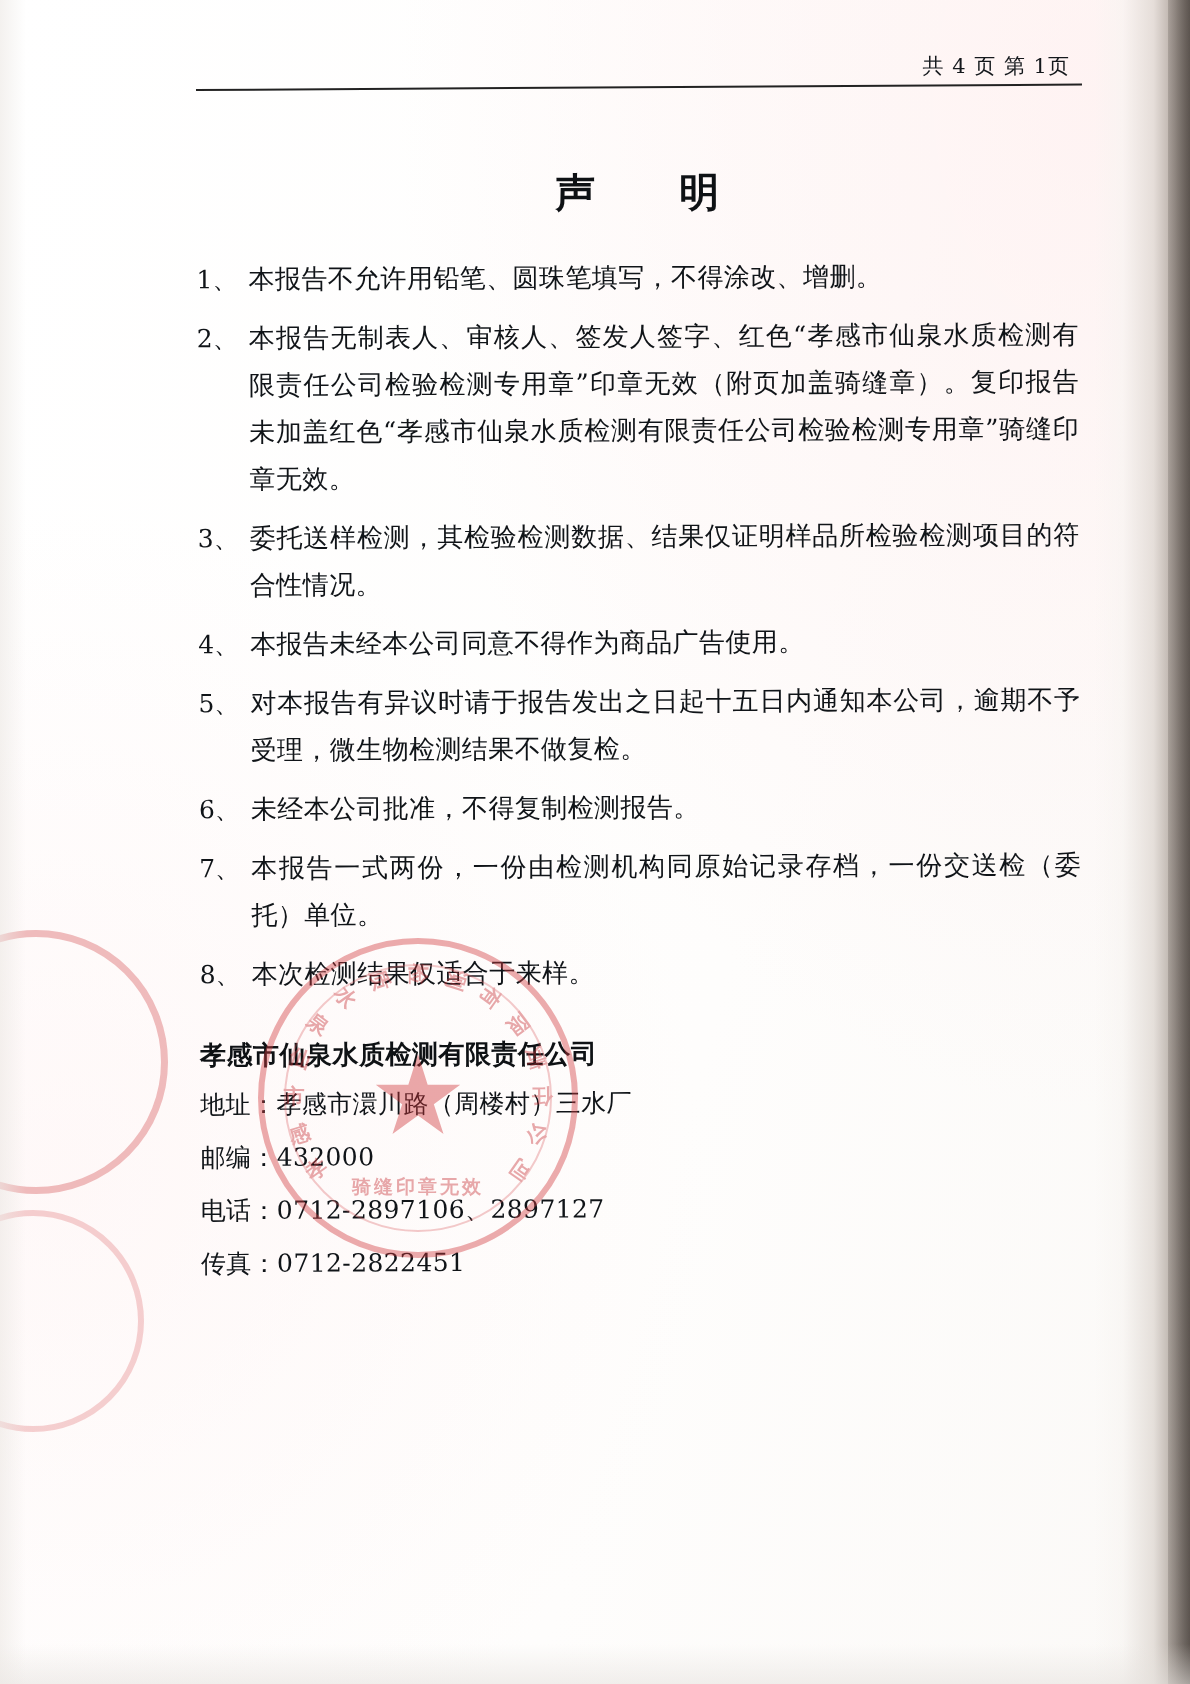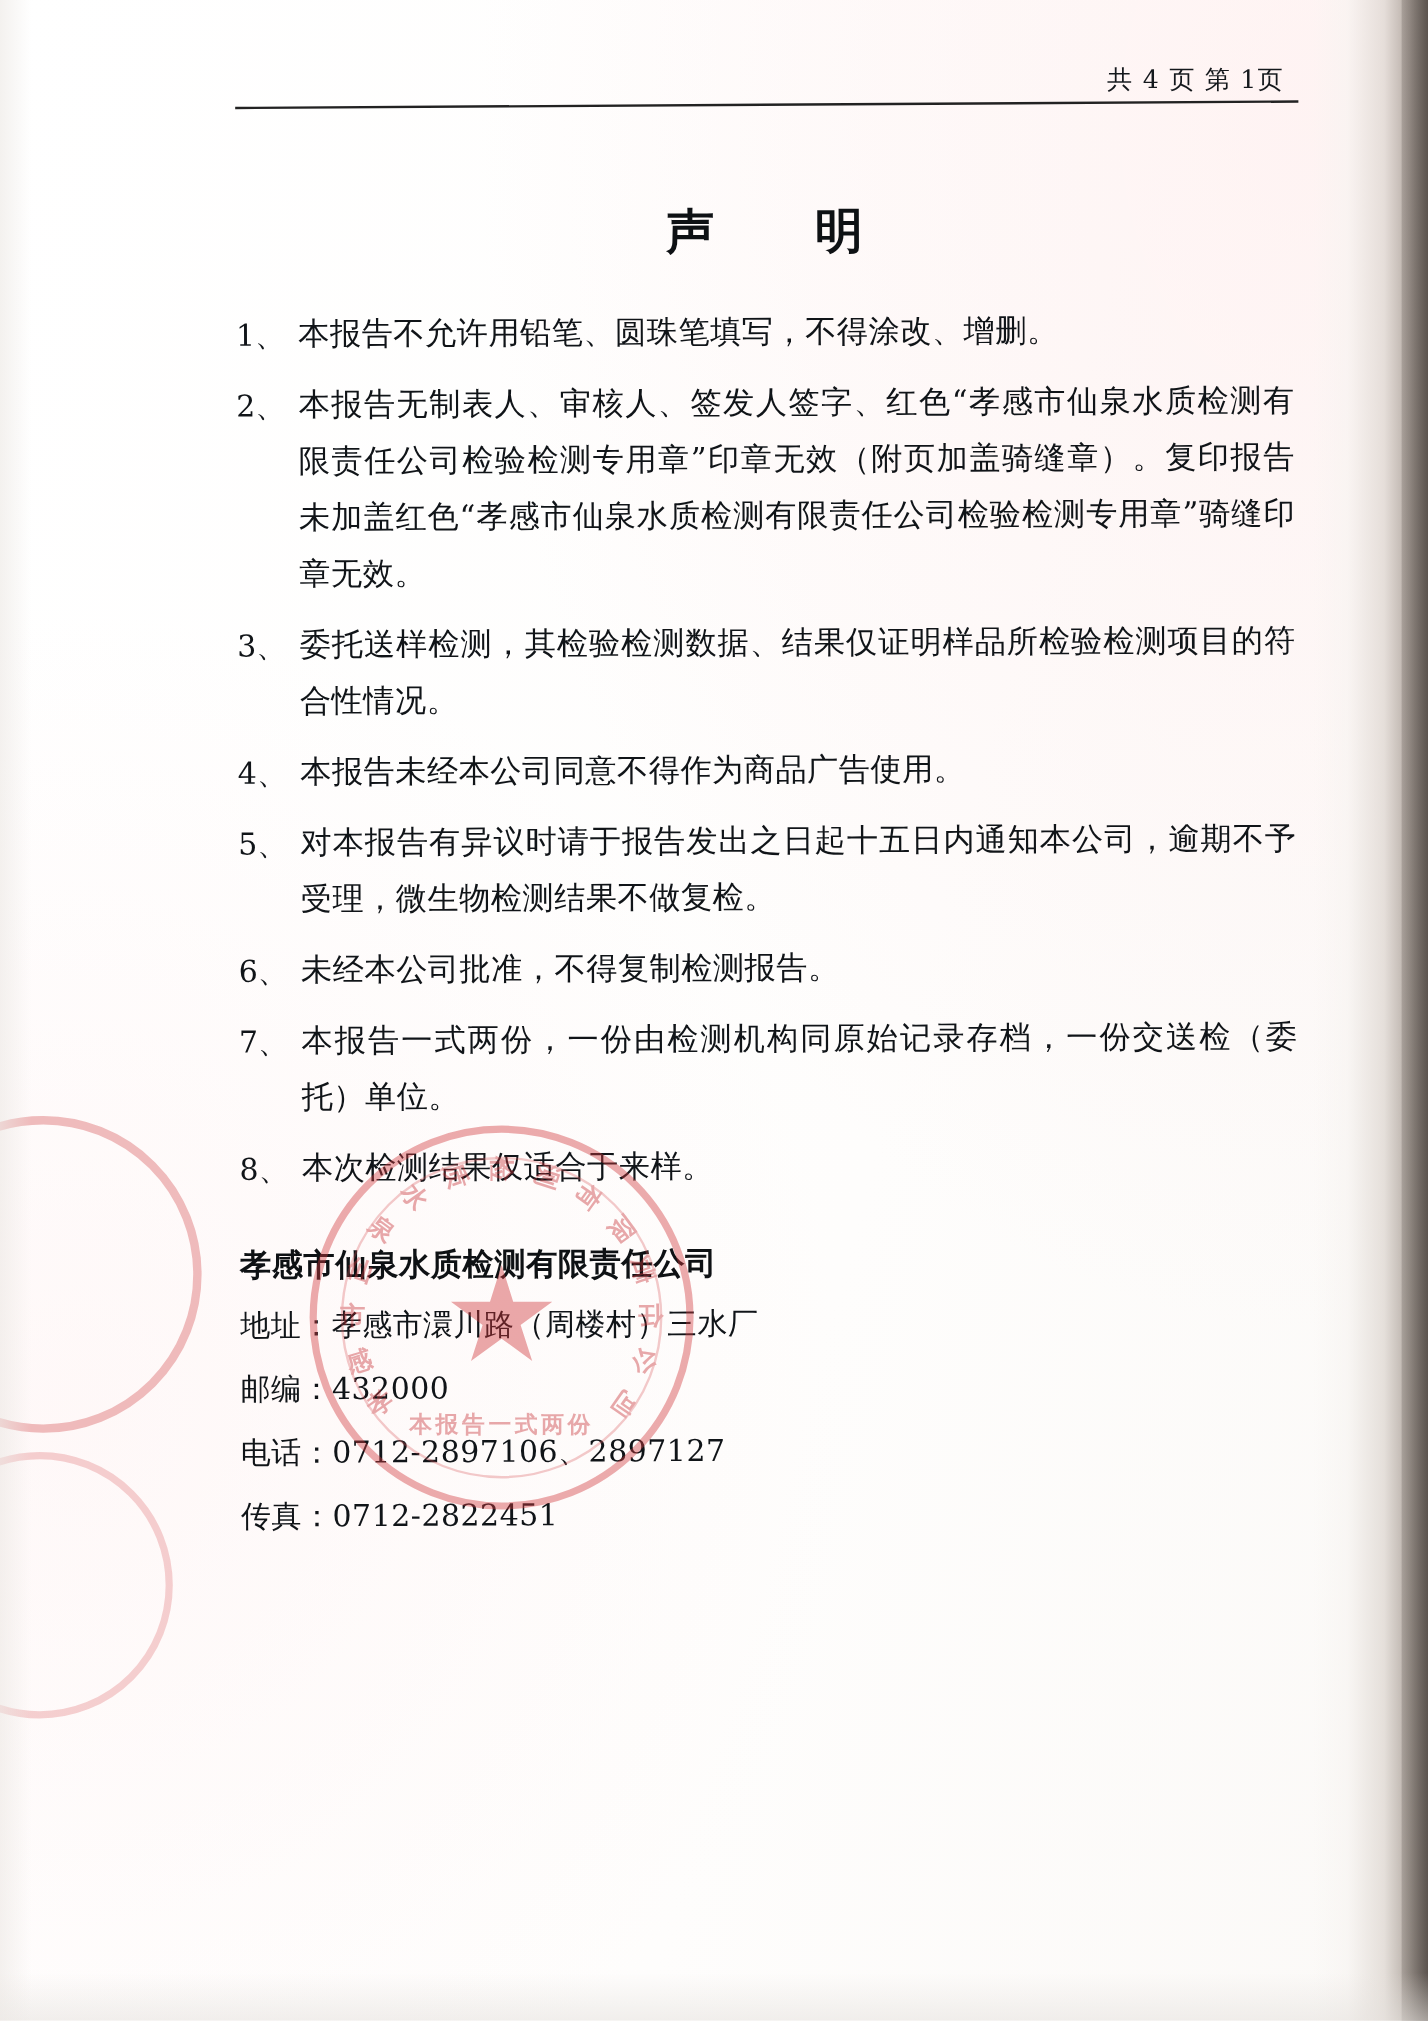--- a/index.html
+++ b/index.html
@@ -317,21 +317,21 @@
         <span style="transform: rotate(0deg) translate(0px, -124px) rotate(90deg) translate(-50%, -50%);">检</span>
         <span style="transform: rotate(17.8571deg) translate(0px, -124px) rotate(90deg) translate(-50%, -50%);">测</span>
         <span style="transform: rotate(35.7143deg) translate(0px, -124px) rotate(90deg) translate(-50%, -50%);">有</span>
         <span style="transform: rotate(53.5714deg) translate(0px, -124px) rotate(90deg) translate(-50%, -50%);">限</span>
         <span style="transform: rotate(71.4286deg) translate(0px, -124px) rotate(90deg) translate(-50%, -50%);">责</span>
         <span style="transform: rotate(89.2857deg) translate(0px, -124px) rotate(90deg) translate(-50%, -50%);">任</span>
         <span style="transform: rotate(107.143deg) translate(0px, -124px) rotate(90deg) translate(-50%, -50%);">公</span>
         <span style="transform: rotate(125deg) translate(0px, -124px) rotate(90deg) translate(-50%, -50%);">司</span>
       </div>
     <div class="star"></div>
-    <div class="bottom-text">本报告一式两份</div>
+    <div class="bottom-text">骑缝印章无效</div>
   </div>
 
   <div class="seal" id="seal-edge"></div>
   <div class="seal" id="seal-edge-2"></div>
 
   <div id="binding-edge"></div>
   <div id="binding-shadow"></div>
   <div id="edge-bottom"></div>
   <div id="edge-left"></div>
 

